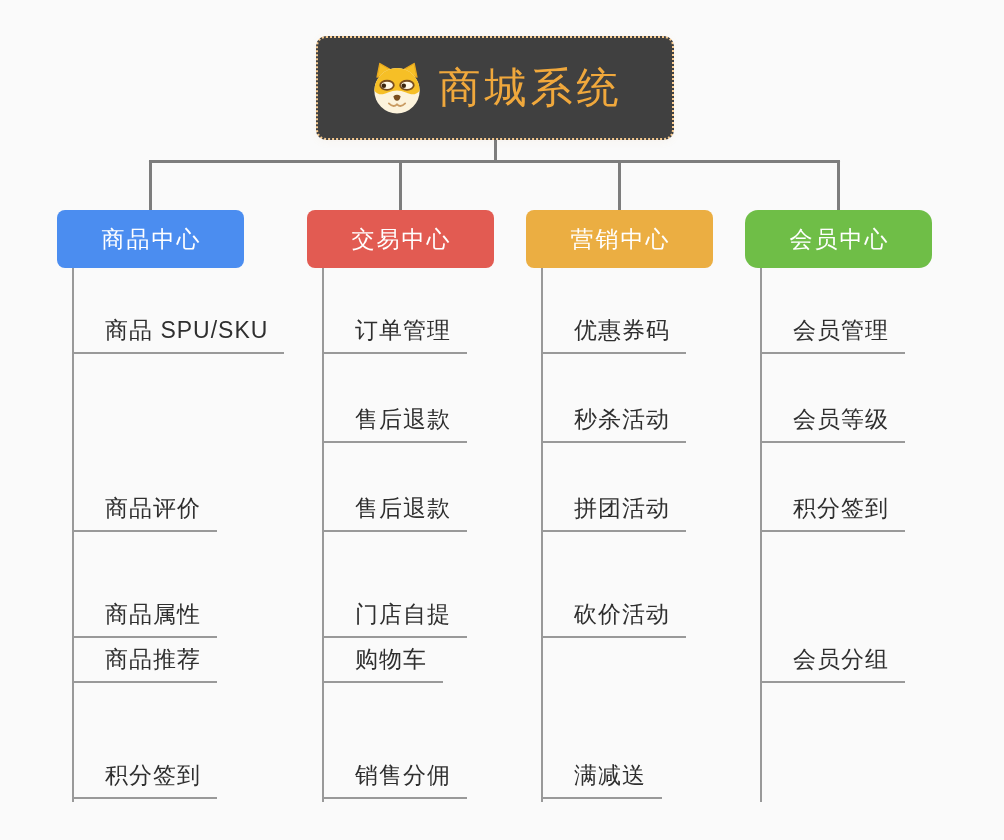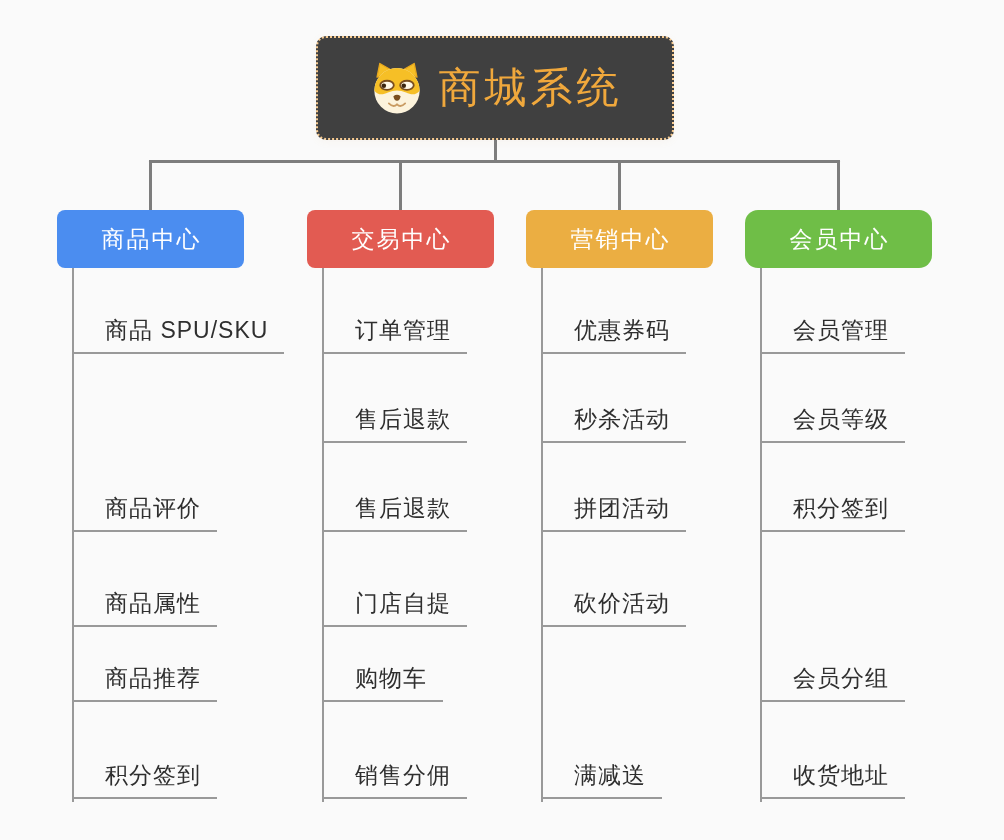--- a/index.html
+++ b/index.html
@@ -62,21 +62,21 @@
   .item{
     position:absolute;left:15px;
     padding:0 16px 9px 33px;
     border-bottom:2px solid #999999;
     font-size:23px;
     letter-spacing:1px;
     line-height:26px;
     color:#2F2F2F;
     white-space:nowrap;
   }
-  .r0{top:107px}.r1{top:196px}.r2{top:285px}.r3{top:380px}.r4{top:455px}.r5{top:552px}
+  .r0{top:107px}.r1{top:196px}.r2{top:285px}.r3{top:391px}.r4{top:436px}.r5{top:552px}
 </style>
 </head>
 <body>
 
 <div class="canvas">
 
   <div class="root">
     <span class="dog">
       <svg viewBox="0 0 64 58" xmlns="http://www.w3.org/2000/svg">
         <path d="M10 17 L13 2 L27 10 Z" fill="#F6BF26" stroke="#E8A81E" stroke-width="1.5" stroke-linejoin="round"></path>
@@ -132,16 +132,15 @@
     <div class="item r5">满减送</div>
   </div>
 
   <div class="branch c3">
     <div class="bnode" style="background: rgb(111, 190, 71); border-radius: 13px;">会员中心</div>
     <div class="trunk"></div>
     <div class="item r0">会员管理</div>
     <div class="item r1">会员等级</div>
     <div class="item r2">积分签到</div>
     <div class="item r4">会员分组</div>
-    <div class="item r5">收货地址</div>
   </div>
 
 </div>
 
 </body></html>

